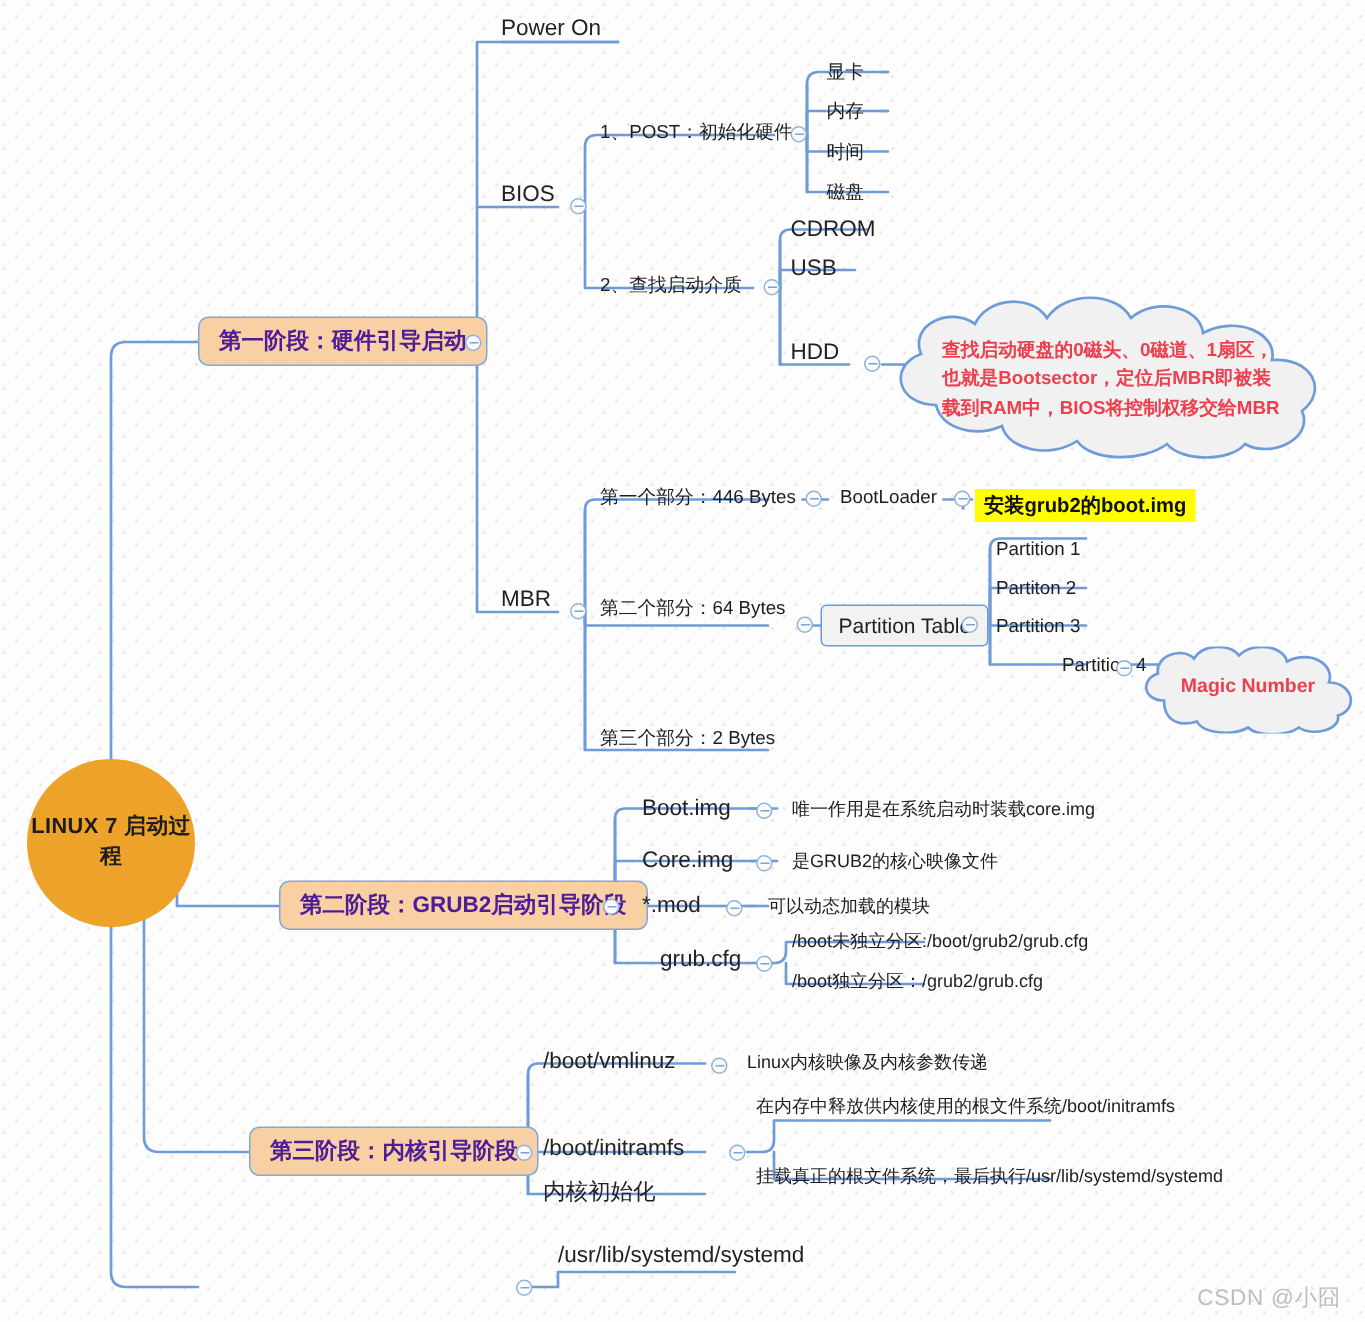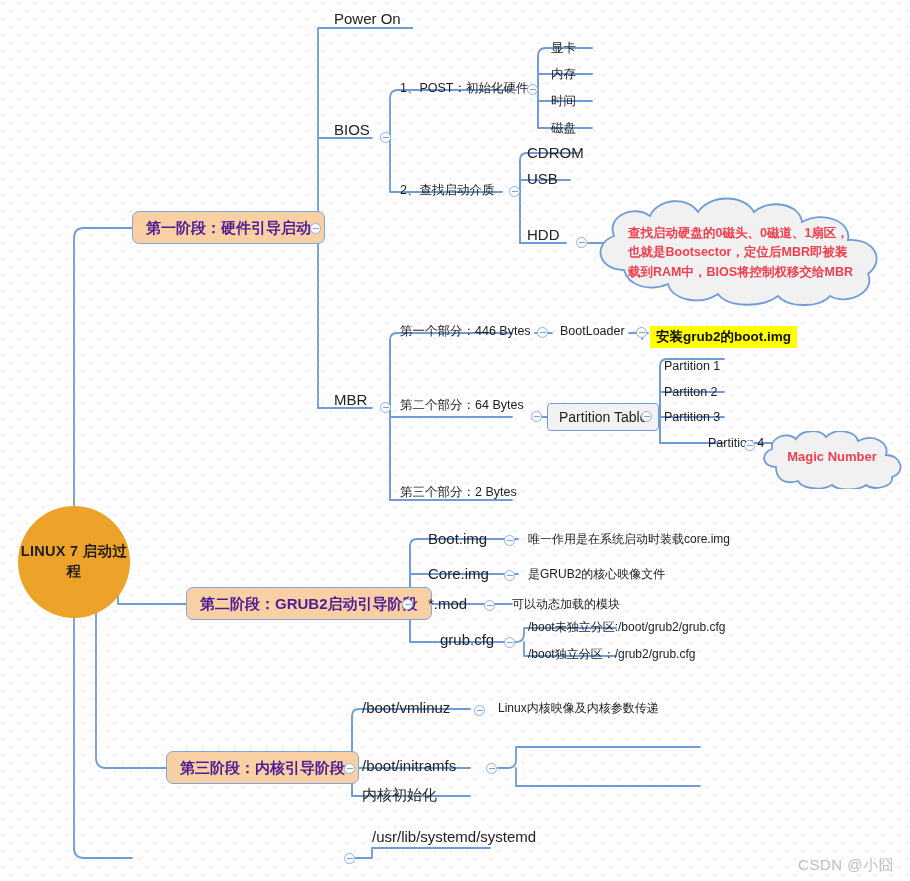--- a/index.html
+++ b/index.html
@@ -375,20 +375,26 @@
   </div>
   <div class="toggle" style="left:474px; top:705px;"></div>
   <div class="node tiny" style="left:498px; top:702px;">
     <span>Linux内核映像及内核参数传递</span>
   </div>
 
   <div class="node plain" style="left:362px; top:757px;">
     <span>/boot/initramfs</span>
   </div>
   <div class="toggle" style="left:486px; top:763px;"></div>
+  <div class="node tiny" style="left:504px; top:731px;">
+    <span>在内存中释放供内核使用的根文件系统/boot/initramfs</span>
+  </div>
+  <div class="node tiny" style="left:504px; top:778px;">
+    <span>挂载真正的根文件系统，最后执行/usr/lib/systemd/systemd</span>
+  </div>
 
   <div class="node plain" style="left:362px; top:786px;">
     <span>内核初始化</span>
   </div>
 
   <div class="toggle" style="left:344px; top:853px;"></div>
   <div class="node plain" style="left:372px; top:828px;">
     <span>/usr/lib/systemd/systemd</span>
   </div>
 

